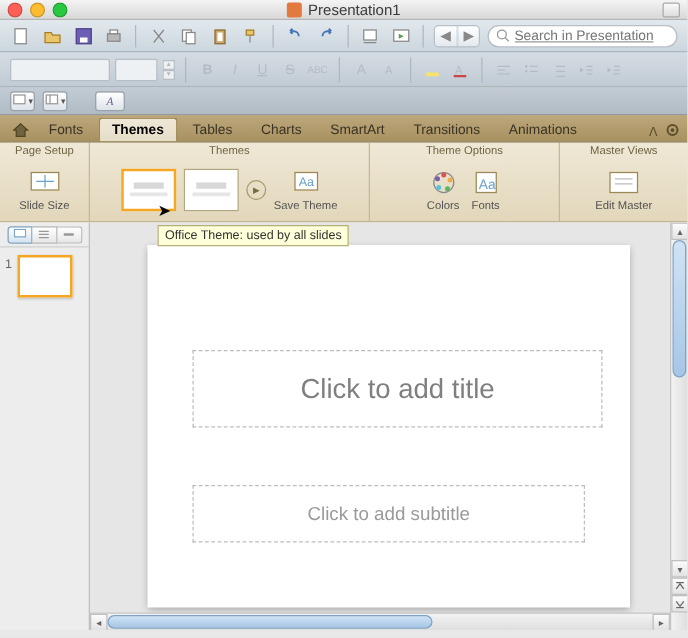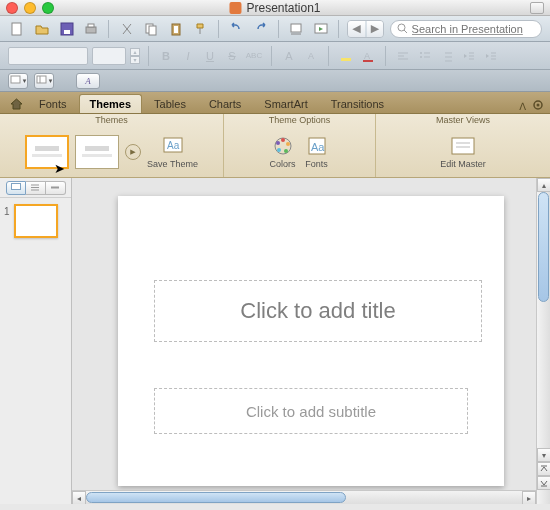--- a/index.html
+++ b/index.html
@@ -281,30 +281,45 @@
       <svg width="13" height="13">
         <path d="M6.5 2L1 7h2v5h7V7h2z" fill="#6f6342" stroke="#4f461f"></path>
       </svg>
     </div>
   <div class="rtab">Fonts</div>
   <div class="rtab active">Themes</div>
   <div class="rtab">Tables</div>
   <div class="rtab">Charts</div>
   <div class="rtab">SmartArt</div>
   <div class="rtab">Transitions</div>
+  <div class="rtab">Animations</div>
   <div class="ribbon-right">
     <span>ᐱ</span>
     <span><svg width="12" height="12">
           <circle cx="6" cy="6" r="4" fill="none" stroke="#5c4e29" stroke-width="1.5"></circle>
           <circle cx="6" cy="6" r="1.5" fill="#5c4e29"></circle>
         </svg></span>
   </div>
 </div>
 
 <div class="ribbon">
+  <div class="rgroup" style="width:72px">
+    <div class="ghead">Page Setup</div>
+    <div class="gbody">
+      <div class="gicon">
+        <div class="ic">
+            <svg width="26" height="22">
+              <rect x="2" y="3" width="22" height="14" fill="#fff" stroke="#9c8856"></rect>
+              <path d="M6 10h14M13 5v10" stroke="#6aa0c9"></path>
+            </svg>
+          </div>
+        <span>Slide Size</span>
+      </div>
+    </div>
+  </div>
   <div class="rgroup" style="width:224px;position:relative">
     <div class="ghead">Themes</div>
     <div class="gbody">
       <div class="theme-thumb sel">
           <div class="bar1"></div>
           <div class="bar2"></div>
         </div>
       <div class="theme-thumb">
           <div class="bar1"></div>
           <div class="bar2"></div>
@@ -389,20 +404,21 @@
     </div>
     <div class="slidethumb-area">
       <div class="slide-thumb">
         <div class="num">1</div>
         <div class="thumb"></div>
       </div>
     </div>
   </div>
 
   <div class="canvas-area">
+    <div class="tooltip">Office Theme: used by all slides</div>
     <div class="slide">
       <div class="placeholder ph-title">Click to add title</div>
       <div class="placeholder ph-sub">Click to add subtitle</div>
     </div>
     <div class="vscroll">
       <div class="scrollbtn" style="top:0">▴</div>
       <div class="t"></div>
       <div class="scrollbtn" style="bottom:42px">▾</div>
       <div class="scrollbtn" style="bottom:28px">
           <svg width="8" height="8">

